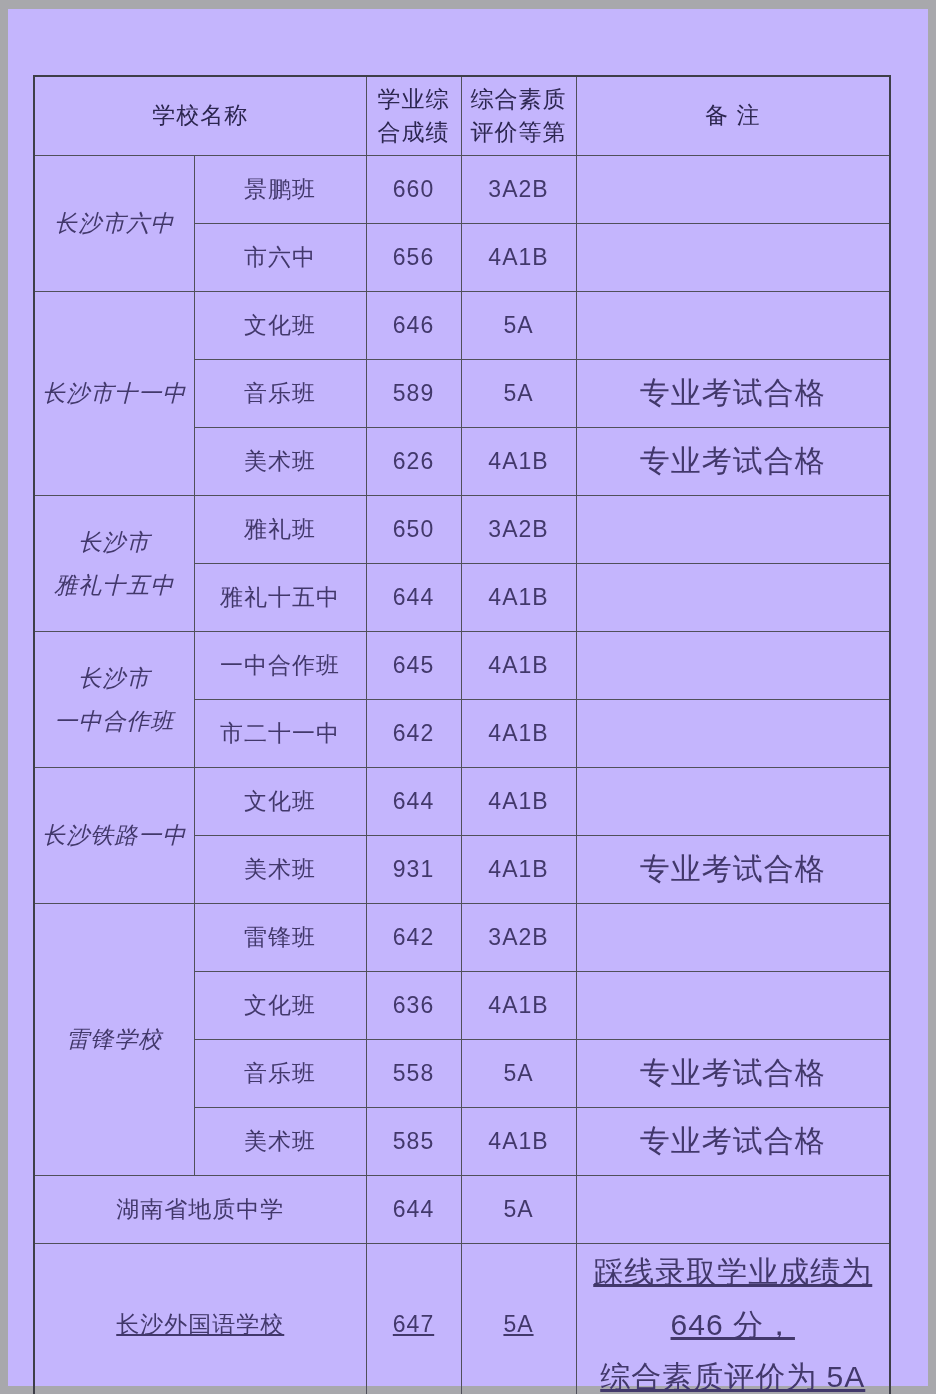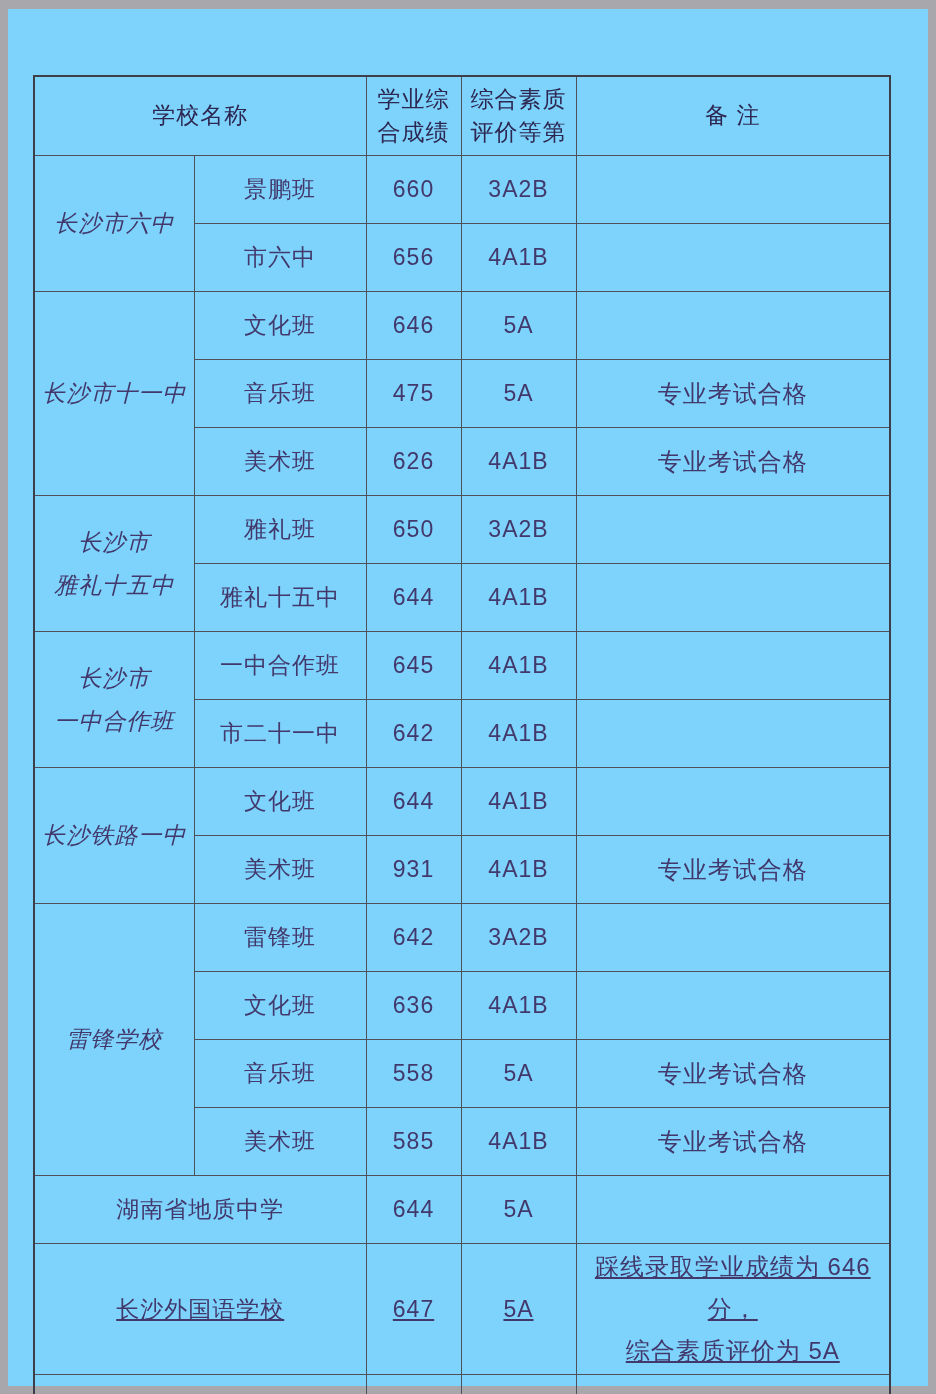--- a/index.html
+++ b/index.html
@@ -13,21 +13,21 @@
     position: relative;
     font-family: "Liberation Sans", "DejaVu Sans", sans-serif;
     overflow: hidden;
   }
   .paper {
     position: absolute;
     left: 8px;
     top: 9px;
     right: 8px;
     bottom: 8px;
-    background: #7dd3fc;
+    background: #c4b5fd;
   }
   .table-wrap {
     position: absolute;
     left: 25px;   
     top: 66px;    
     width: 856px;
   }
   table.score-table {
     width: 100%;
     border-collapse: collapse;
@@ -59,21 +59,21 @@
   }
   tr.tall td {
     height: 84px;
     text-decoration: underline;
   }
   .school-cell div {
     line-height: 1.85;
     font-style: italic;
   }
   .remark-cell {
-    font-size: 24px;
+    font-size: 30px;
   }
   .remark-cell div {
     line-height: 1.75;
   }
   .score-cell, .grade-cell {
     letter-spacing: 0.5px;
   }
 </style>
 </head>
 <body>
@@ -122,21 +122,21 @@
             <td class="school-cell" rowspan="3">
               <div>长沙市十一中</div>
             </td>
             <td class="class-cell">文化班</td>
             <td class="score-cell">646</td>
             <td class="grade-cell">5A</td>
             <td class="remark-cell"></td>
           </tr>
           <tr>
             <td class="class-cell">音乐班</td>
-            <td class="score-cell">475</td>
+            <td class="score-cell">589</td>
             <td class="grade-cell">5A</td>
             <td class="remark-cell">专业考试合格</td>
           </tr>
           <tr>
             <td class="class-cell">美术班</td>
             <td class="score-cell">626</td>
             <td class="grade-cell">4A1B</td>
             <td class="remark-cell">专业考试合格</td>
           </tr>
           <tr>

